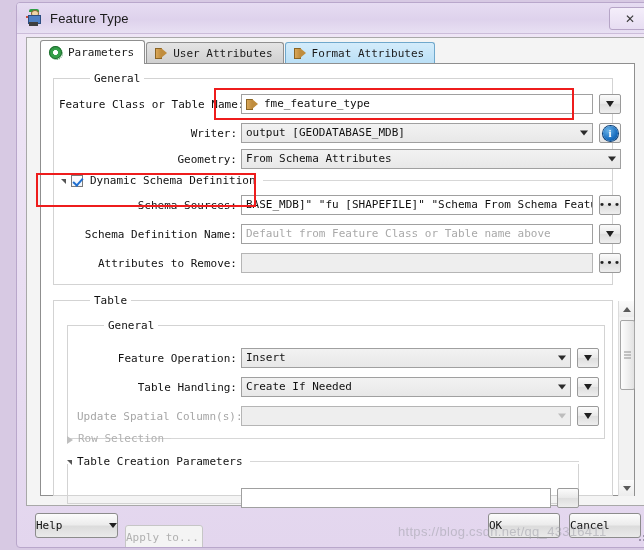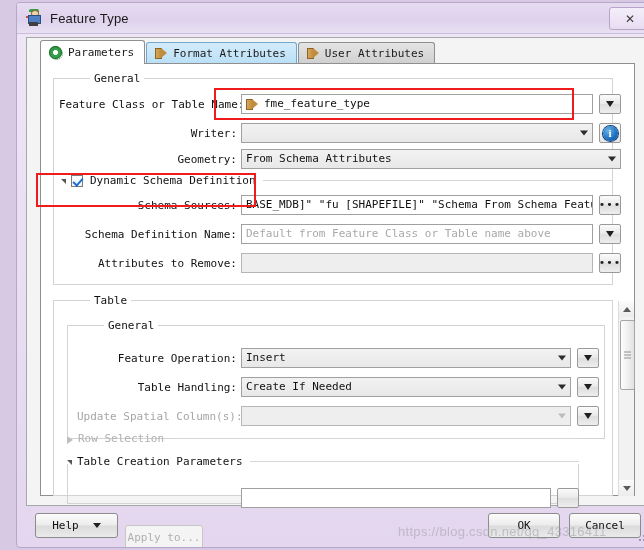--- a/index.html
+++ b/index.html
@@ -399,21 +399,21 @@
   }
   .btn {
     position: absolute;
     box-sizing: border-box;
     height: 25px;
     border: 1px solid #8c8c8c;
     border-radius: 3px;
     background: linear-gradient(to bottom, #fcfcfc 0%, #ececec 46%, #dcdcdc 54%, #eaeaea 100%);
     font-size: 11px;
     color: #111;
-    display: flex; align-items: center; justify-content: center;
+    display: flex; align-items: center; justify-content: space-between;
     cursor: pointer;
   }
   .btn.dis {
     color: #b0b0b0;
     border-color: #c6c6c6;
     background: #f4f4f4;
     cursor: default;
     margin-top: 12px;
   }
   .btn .btn-dn {
@@ -473,47 +473,48 @@
       </div>
     </div>
 
     <div class="client">
 
       <div class="tabstrip">
         <div class="tab active">
           <span class="ico-gear"></span>
           <span class="tab-label">Parameters</span>
         </div>
+        <div class="tab">
+          <span class="ico-arrow"></span>
+          <span class="tab-label">User Attributes</span>
+        </div>
         <div class="tab hover">
           <span class="ico-arrow"></span>
           <span class="tab-label">Format Attributes</span>
-        </div>
-        <div class="tab">
-          <span class="ico-arrow"></span>
-          <span class="tab-label">User Attributes</span>
         </div>
       </div>
 
       <div class="tabpanel">
 
         <div class="group" style="left:12px; top:14px; width:560px; height:207px;">
           <span class="group-title">General</span>
         </div>
 
         <span class="lbl" style="left:18px; top:33px; width:178px;">Feature Class or Table Name:</span>
         <div class="field withicon" style="left:200px; top:30px; width:352px;">
           <span class="fld-icon"></span>
           <span>fme_feature_type</span>
         </div>
         <div class="sq-btn" style="left:558px; top:30px;">
           <span class="dn"></span>
         </div>
 
         <span class="lbl" style="left:18px; top:62px; width:178px;">Writer:</span>
         <div class="field gray" style="left:200px; top:59px; width:352px; padding-right:16px;">
+          <span>output [GEODATABASE_MDB]</span>
           <span class="combo-arrow"></span>
         </div>
         <div class="sq-btn info" style="left:558px; top:59px;">
           <span class="info-circle">i</span>
         </div>
 
         <span class="lbl" style="left:18px; top:88px; width:178px;">Geometry:</span>
         <div class="field gray" style="left:200px; top:85px; width:380px; padding-right:16px;">
           <span>From Schema Attributes</span>
           <span class="combo-arrow"></span>

